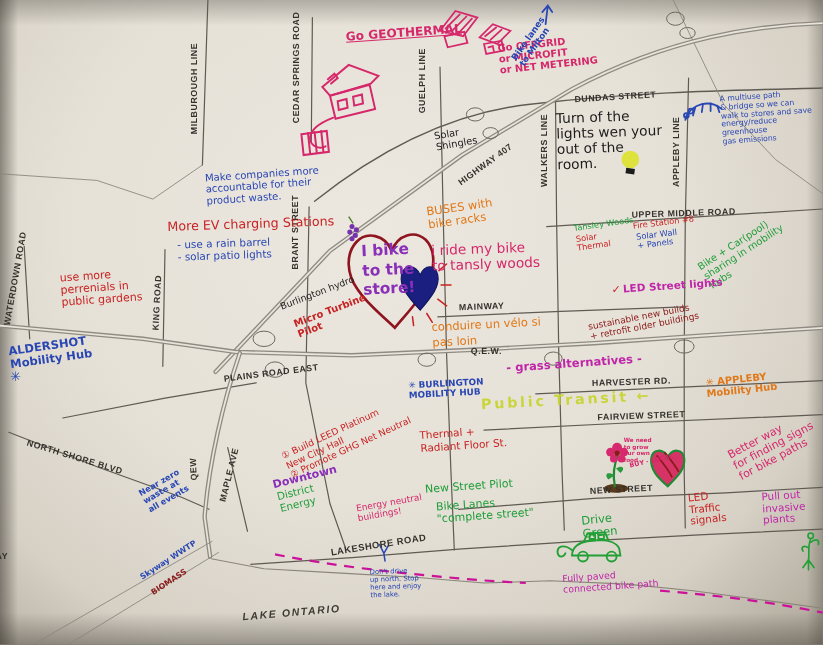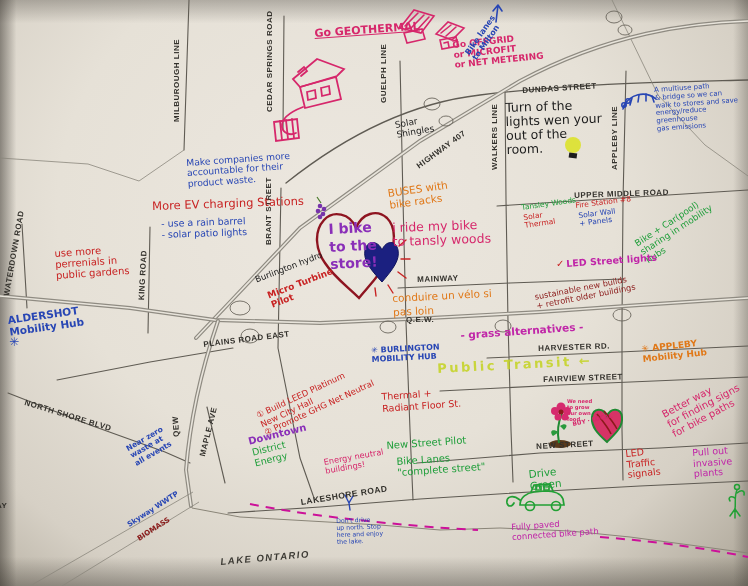--- a/index.html
+++ b/index.html
@@ -162,21 +162,21 @@
   <div class="rl" style="left:172px;top:122px;transform:rotate(-90deg)">MILBUROUGH LINE</div>
   <div class="rl" style="left:265px;top:112px;transform:rotate(-90deg)">CEDAR SPRINGS ROAD</div>
   <div class="rl" style="left:379px;top:103px;transform:rotate(-90deg)">GUELPH LINE</div>
   <div class="rl" style="left:522px;top:86px;transform:rotate(-3.5deg)">DUNDAS STREET</div>
   <div class="rl" style="left:490px;top:170px;transform:rotate(-90deg)">WALKERS LINE</div>
   <div class="rl" style="left:610px;top:170px;transform:rotate(-90deg)">APPLEBY LINE</div>
   <div class="rl" style="left:415px;top:163px;transform:rotate(-36deg)">HIGHWAY 407</div>
   <div class="rl" style="left:264px;top:245px;transform:rotate(-90deg)">BRANT STREET</div>
   <div class="rl" style="left:574px;top:191px;transform:rotate(-2deg)">UPPER MIDDLE ROAD</div>
   <div class="rl" style="left:417px;top:275px;transform:rotate(-2deg)">MAINWAY</div>
-  <div class="rl" style="left:406px;top:315px">Q.E.W.</div>
+  <div class="rl" style="left:428px;top:315px">Q.E.W.</div>
   <div class="rl" style="left:203px;top:340px;transform:rotate(-7deg)">PLAINS ROAD EAST</div>
   <div class="rl" style="left:538px;top:344px;transform:rotate(-2deg)">HARVESTER RD.</div>
   <div class="rl" style="left:543px;top:375px;transform:rotate(-2deg)">FAIRVIEW STREET</div>
   <div class="rl" style="left:2px;top:295px;transform:rotate(-80deg)">WATERDOWN ROAD</div>
   <div class="rl" style="left:137px;top:300px;transform:rotate(-87deg)">KING ROAD</div>
   <div class="rl" style="left:26px;top:398px;transform:rotate(17deg)">NORTH SHORE BLVD</div>
   <div class="rl" style="left:172px;top:437px;transform:rotate(-93deg)">QEW</div>
   <div class="rl" style="left:198px;top:455px;transform:rotate(-76deg)">MAPLE AVE</div>
   <div class="rl" style="left:536px;top:442px;transform:rotate(-3deg)">NEW STREET</div>
   <div class="rl" style="left:300px;top:497px;font-size:8.5px;transform:rotate(-9deg)">LAKESHORE ROAD</div>

